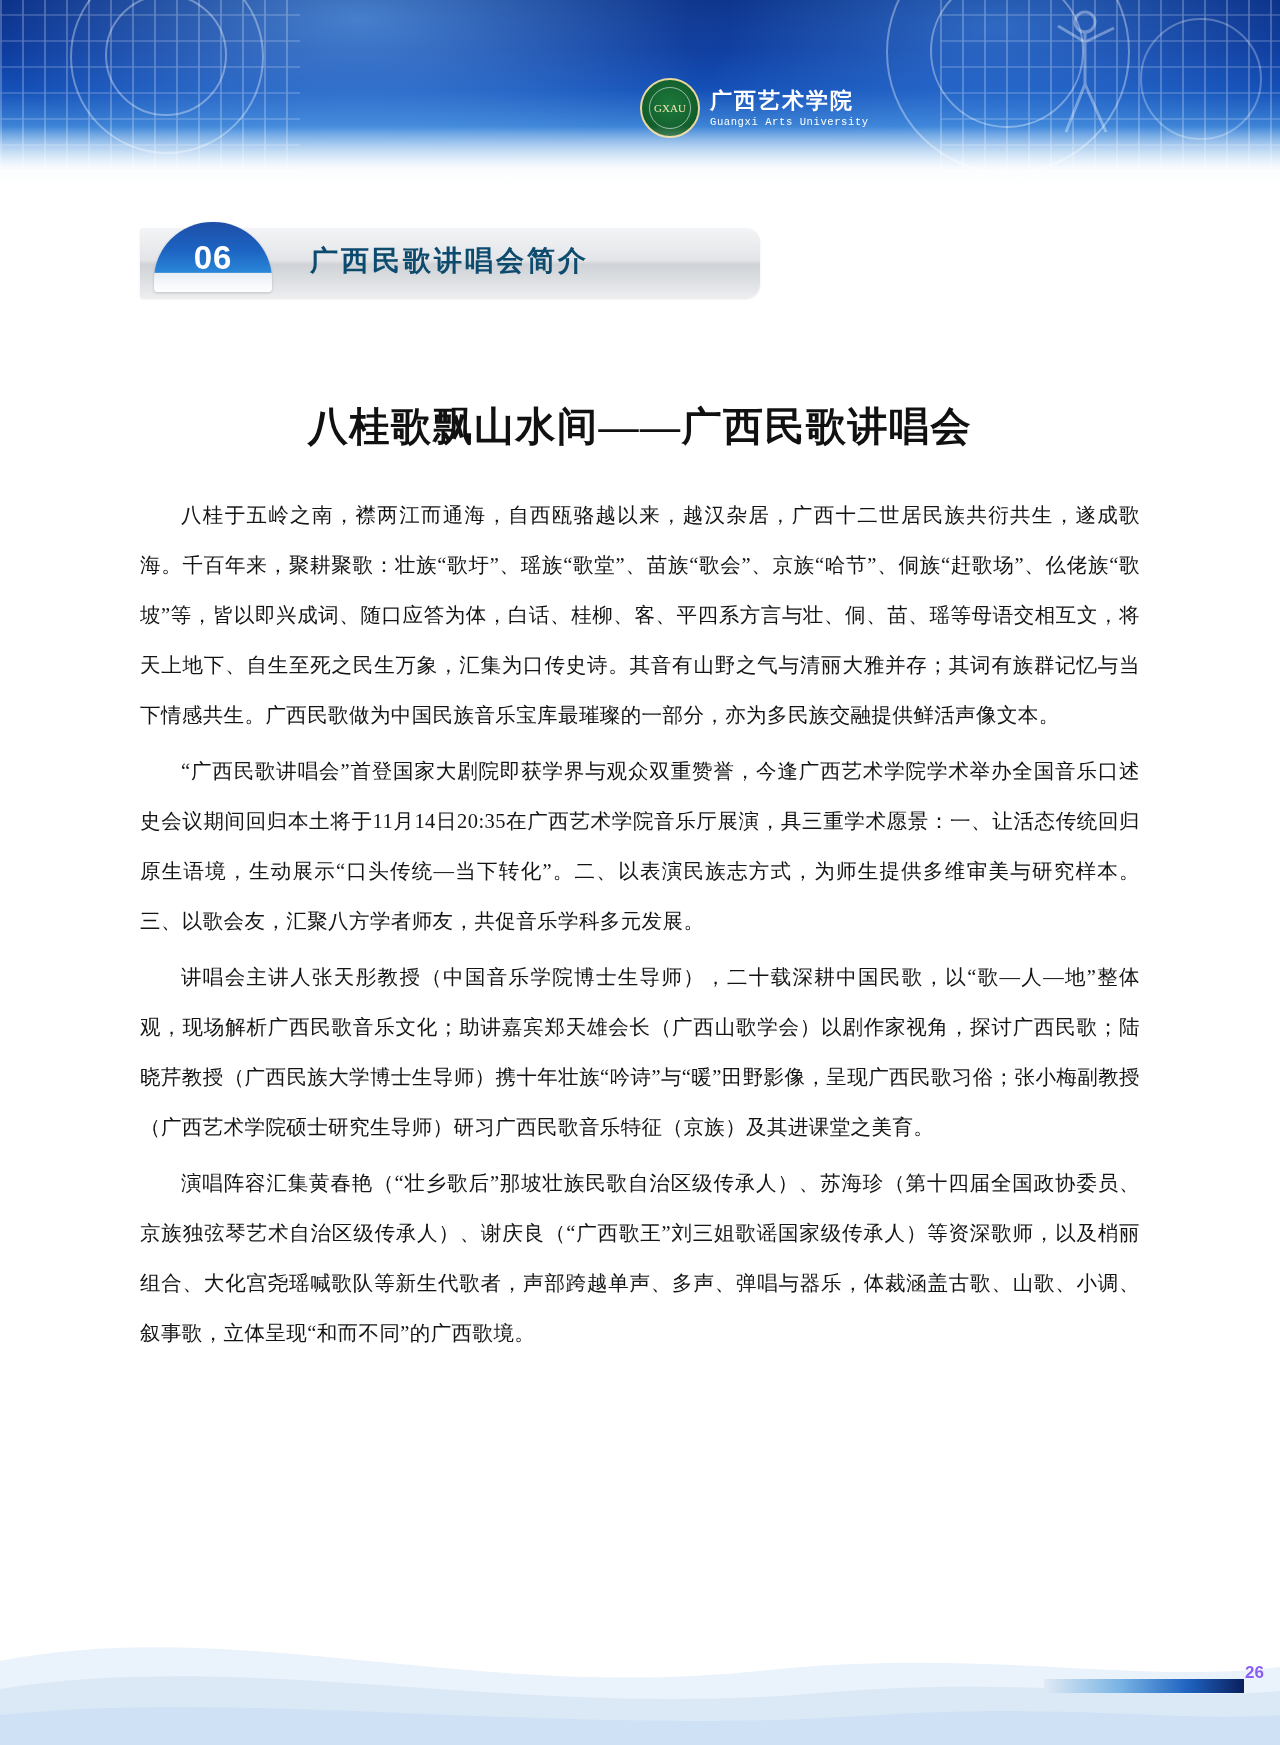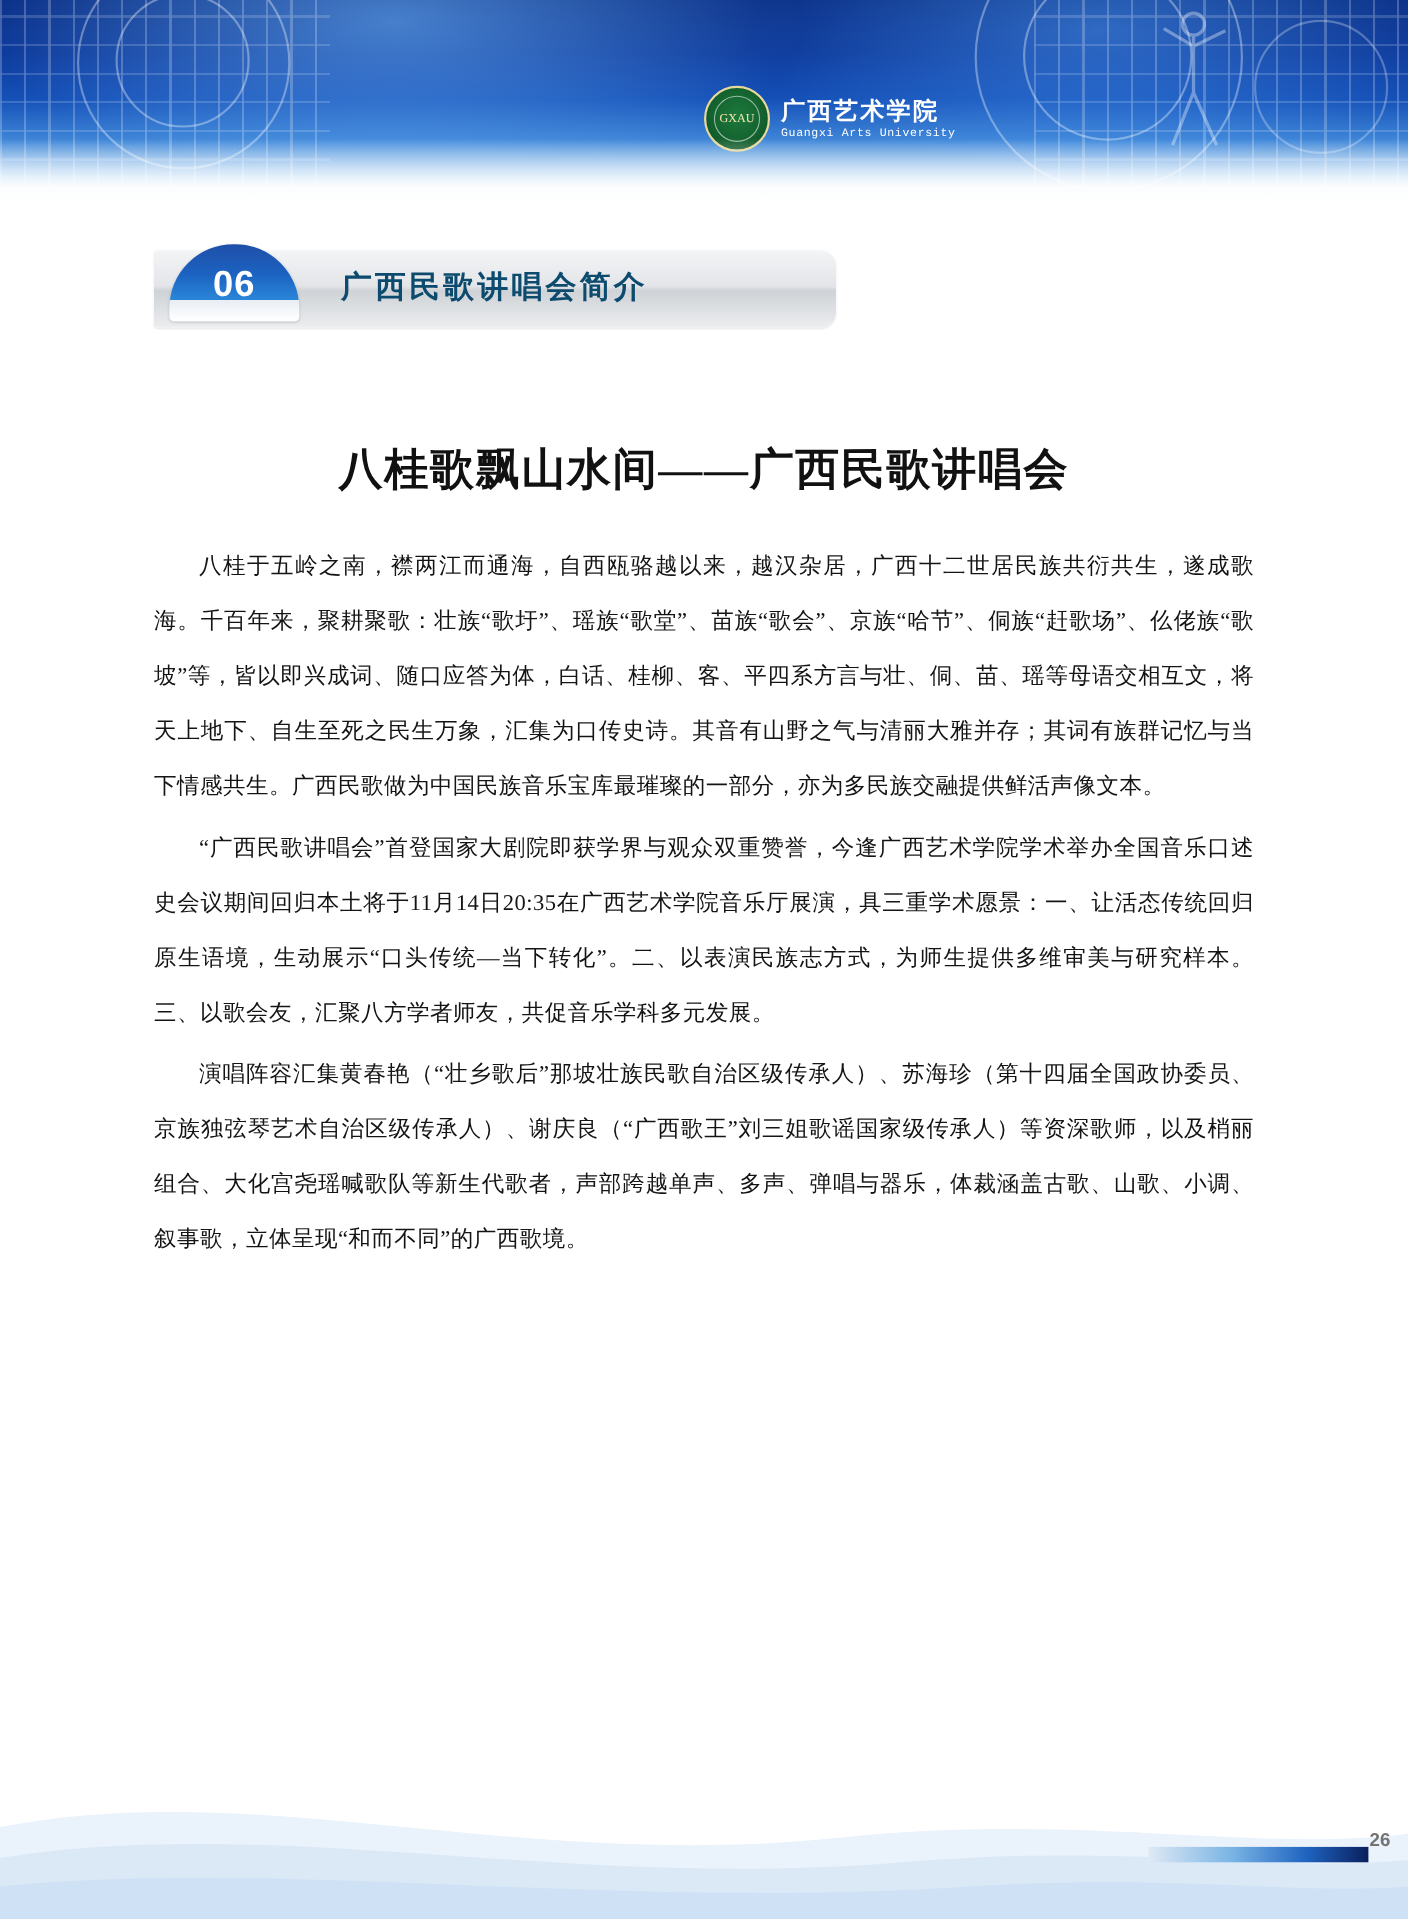--- a/index.html
+++ b/index.html
@@ -198,21 +198,21 @@
   .page-num-bar {
     position: absolute;
     right: 36px; bottom: 52px;
     width: 200px; height: 14px;
     background: linear-gradient(90deg, #dfe9f5 0%, #79b4e4 38%, #1f63c0 72%, #0a1f5c 100%);
   }
   .page-num {
     position: absolute;
     right: 16px; bottom: 62px;
     font-size: 17px;
-    color: #737373;
+    color: #8b5cf6;
     font-family: "Liberation Sans", sans-serif;
     font-weight: bold;
   }
 </style>
 </head>
 <body>
 
 <div class="page">
 
   <div class="header">
@@ -248,20 +248,21 @@
     <div class="section-bar-bg"></div>
     <div class="section-num-badge"></div>
     <div class="section-num">06</div>
     <div class="section-title">广西民歌讲唱会简介</div>
   </div>
 
   <div class="article">
     <h1 class="article-title">八桂歌飘山水间——广西民歌讲唱会</h1>
     <p class="para">八桂于五岭之南，襟两江而通海，自西瓯骆越以来，越汉杂居，广西十二世居民族共衍共生，遂成歌海。千百年来，聚耕聚歌：壮族“歌圩”、瑶族“歌堂”、苗族“歌会”、京族“哈节”、侗族“赶歌场”、仫佬族“歌坡”等，皆以即兴成词、随口应答为体，白话、桂柳、客、平四系方言与壮、侗、苗、瑶等母语交相互文，将天上地下、自生至死之民生万象，汇集为口传史诗。其音有山野之气与清丽大雅并存；其词有族群记忆与当下情感共生。广西民歌做为中国民族音乐宝库最璀璨的一部分，亦为多民族交融提供鲜活声像文本。</p>
     <p class="para">“广西民歌讲唱会”首登国家大剧院即获学界与观众双重赞誉，今逢广西艺术学院学术举办全国音乐口述史会议期间回归本土将于11月14日20:35在广西艺术学院音乐厅展演，具三重学术愿景：一、让活态传统回归原生语境，生动展示“口头传统—当下转化”。二、以表演民族志方式，为师生提供多维审美与研究样本。三、以歌会友，汇聚八方学者师友，共促音乐学科多元发展。</p>
+    <p class="para">讲唱会主讲人张天彤教授（中国音乐学院博士生导师），二十载深耕中国民歌，以“歌—人—地”整体观，现场解析广西民歌音乐文化；助讲嘉宾郑天雄会长（广西山歌学会）以剧作家视角，探讨广西民歌；陆晓芹教授（广西民族大学博士生导师）携十年壮族“吟诗”与“暖”田野影像，呈现广西民歌习俗；张小梅副教授（广西艺术学院硕士研究生导师）研习广西民歌音乐特征（京族）及其进课堂之美育。</p>
     <p class="para">演唱阵容汇集黄春艳（“壮乡歌后”那坡壮族民歌自治区级传承人）、苏海珍（第十四届全国政协委员、京族独弦琴艺术自治区级传承人）、谢庆良（“广西歌王”刘三姐歌谣国家级传承人）等资深歌师，以及梢丽组合、大化宫尧瑶喊歌队等新生代歌者，声部跨越单声、多声、弹唱与器乐，体裁涵盖古歌、山歌、小调、叙事歌，立体呈现“和而不同”的广西歌境。</p>
   </div>
 
   <div class="footer">
     <svg width="1280" height="148" viewBox="0 0 1280 148">
       <path d="M0,64 C230,18 470,104 760,74 C980,50 1140,88 1280,70 L1280,148 L0,148 Z" fill="#eaf2fb"></path>
       <path d="M0,92 C250,52 520,122 820,96 C1030,78 1160,106 1280,94 L1280,148 L0,148 Z" fill="#dbe9f7"></path>
       <path d="M0,118 C260,92 560,140 880,118 C1070,106 1180,126 1280,118 L1280,148 L0,148 Z" fill="#cfe1f4"></path>
     </svg>
     <div class="page-num-bar"></div>

